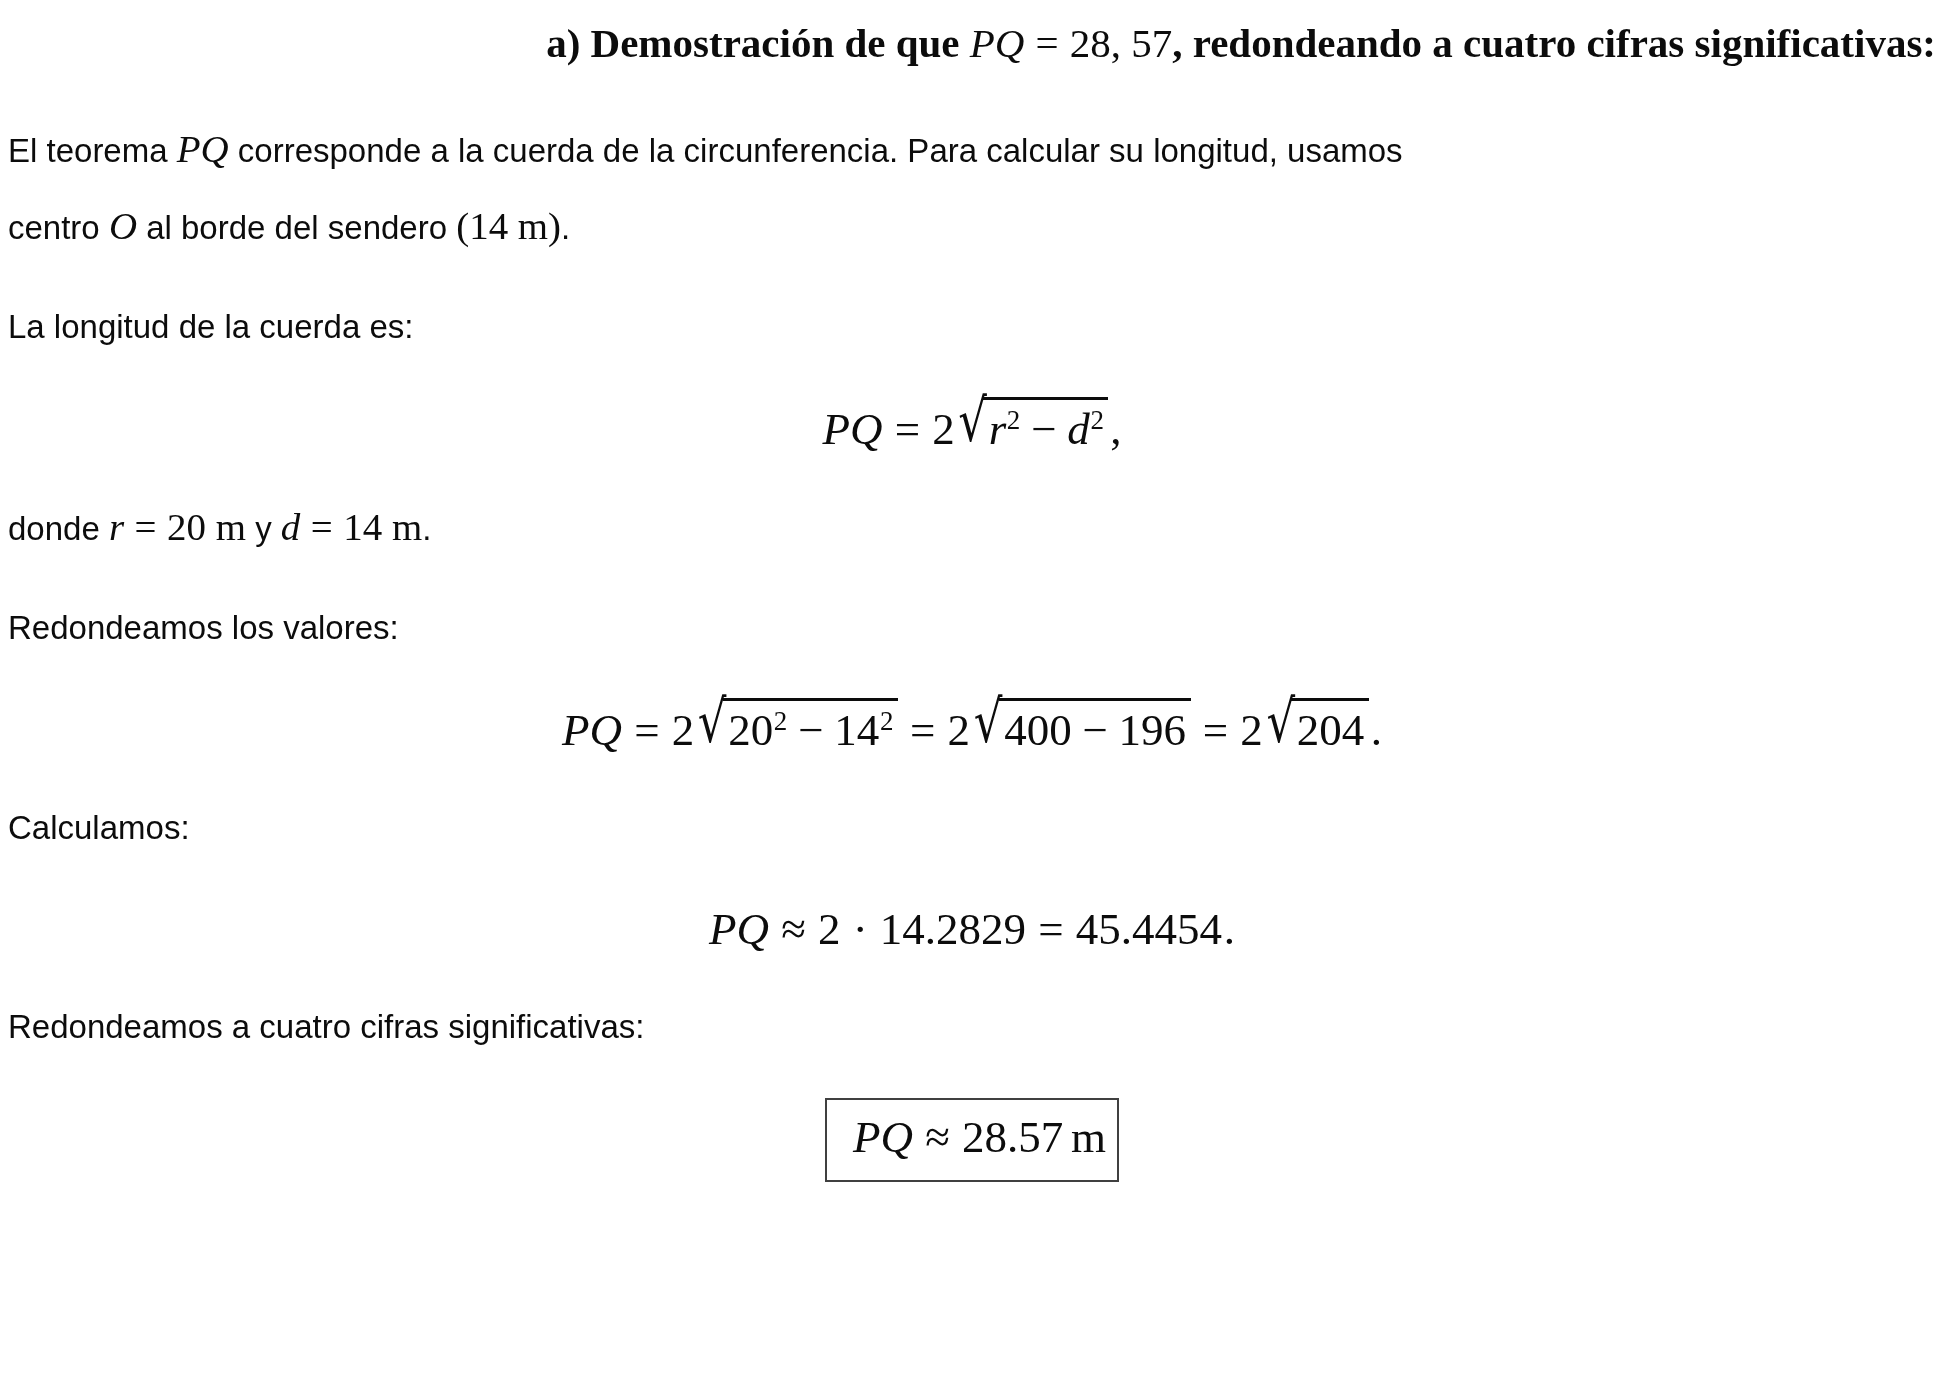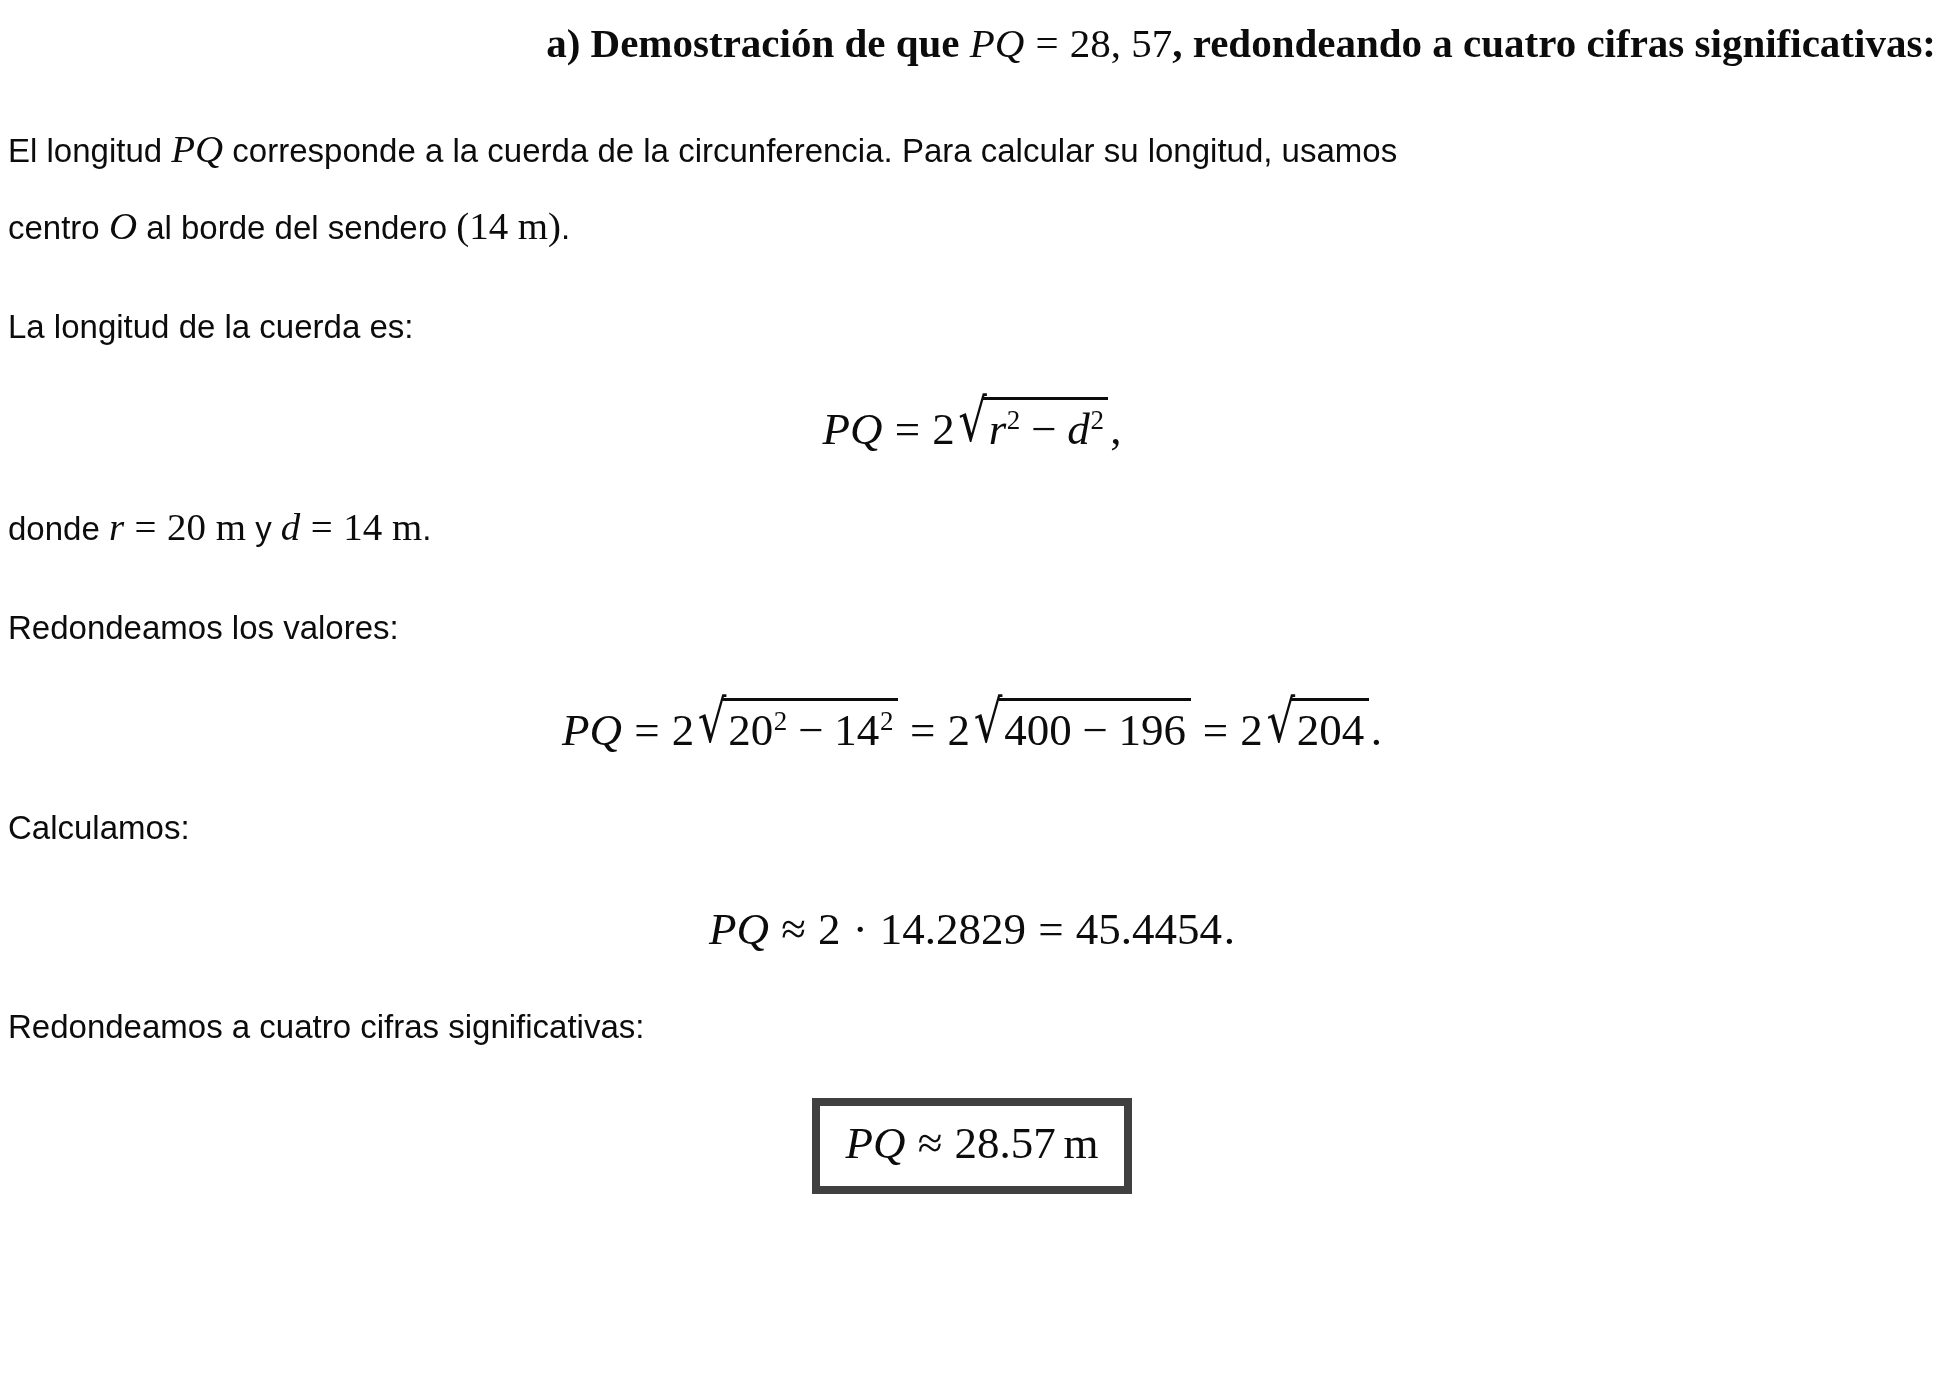--- a/index.html
+++ b/index.html
@@ -81,35 +81,35 @@
     border-top: 3px solid currentColor;
     padding: 0.10em 0.10em 0 0.12em;
     line-height: 1.12;
   }
   .cand .seg-op { margin: 0 0.24em; }
 
   
   .result-row { text-align: center; margin-top: 34px; }
   .result-box {
     display: inline-block;
-    border: 8px solid #404040;
-    padding: 8px 26px 14px 26px;
+    border: 2px solid #404040;
+    padding: 8px 11px 14px 26px;
     font-family: "Liberation Serif", serif;
     font-size: 45px;
     line-height: 1.3;
   }
 </style>
 </head>
 <body>
 
 <main>
 
   <h1 class="heading"><span class="seg-htext">a) Demostración de que </span><span class="seg-var">PQ</span><span class="seg-op">=</span><span class="seg-num">28, 57</span><span class="seg-htext">, redondeando a cuatro cifras significativas:</span></h1>
 
-  <div class="prose-line"><span class="seg-text">El longitud </span><span class="seg-var">PQ</span><span class="seg-text"> corresponde a la cuerda de la circunferencia. Para calcular su longitud, usamos</span></div>
+  <div class="prose-line"><span class="seg-text">El teorema </span><span class="seg-var">PQ</span><span class="seg-text"> corresponde a la cuerda de la circunferencia. Para calcular su longitud, usamos</span></div>
   <div class="prose-line"><span class="seg-text">centro </span><span class="seg-var">O</span><span class="seg-text"> al borde del sendero </span><span class="seg-num">(14 m)</span><span class="seg-text">.</span></div>
 
   <div class="prose-line plabel">La longitud de la cuerda es:</div>
 
   <div class="formula"><span class="seg-var">PQ</span><span class="seg-op">=</span><span class="seg-num">2</span><span class="sqrt"><span class="rad">√</span><span class="cand"><span class="seg-var">r</span><span class="seg-sup">2</span><span class="seg-op">−</span><span class="seg-var">d</span><span class="seg-sup">2</span></span></span><span class="seg-punct">,</span></div>
 
   <div class="prose-line plabel"><span class="seg-text">donde </span><span class="seg-var">r</span><span class="seg-op">=</span><span class="seg-num">20 m</span><span class="seg-text"> y </span><span class="seg-var">d</span><span class="seg-op">=</span><span class="seg-num">14 m</span><span class="seg-text">.</span></div>
 
   <div class="prose-line plabel">Redondeamos los valores:</div>
 

